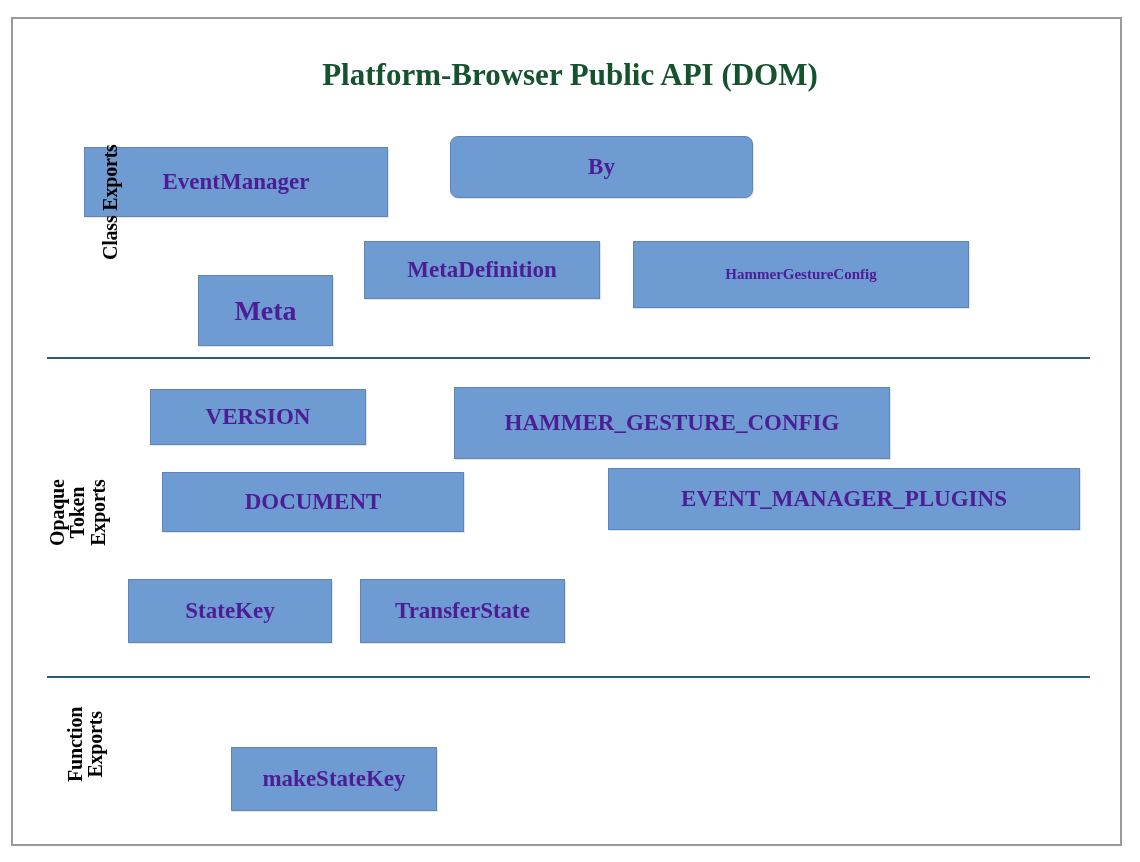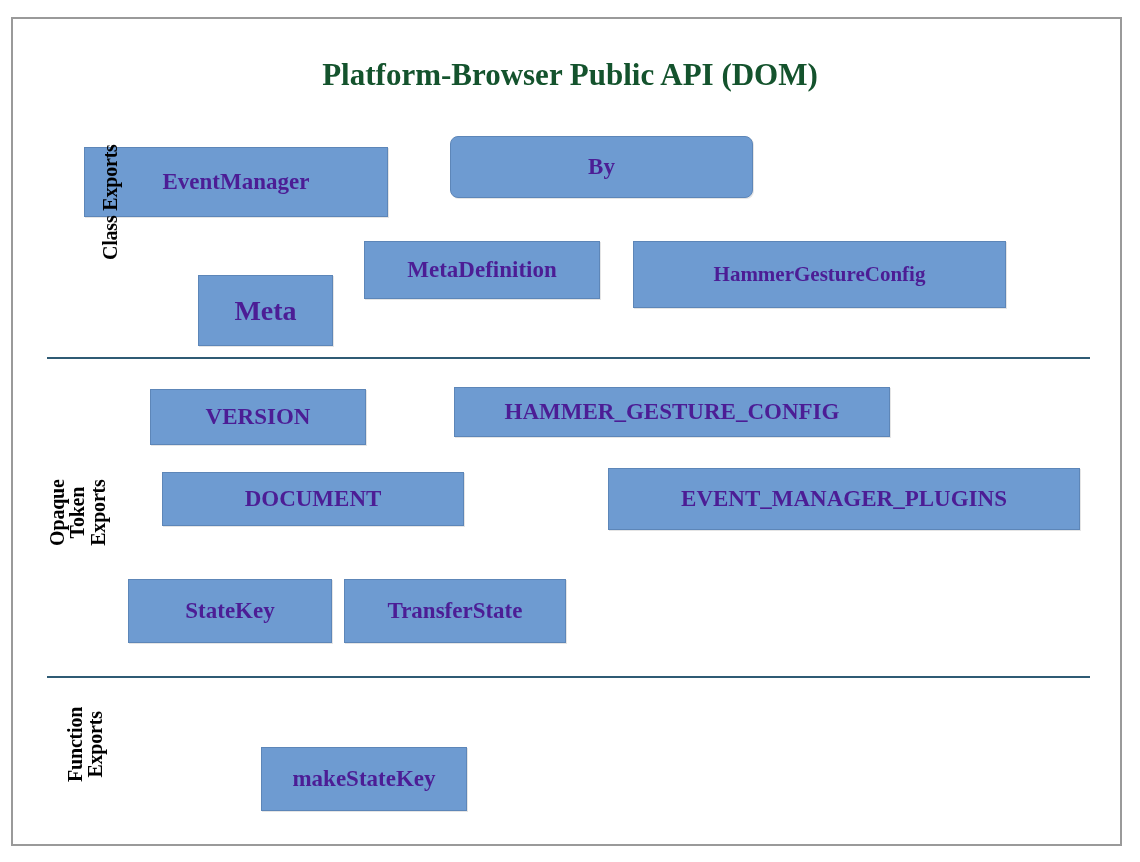--- a/index.html
+++ b/index.html
@@ -83,28 +83,28 @@
 <div id="canvas">
   <div id="frame"></div>
 
   <div id="title">Platform-Browser Public API (DOM)</div>
 
   <div id="nodes-layer">
       <div class="node" style="left: 84px; top: 147px; width: 304px; height: 70px; font-size: 23px; background: rgb(110, 155, 209); border-color: rgb(93, 134, 184);">EventManager</div>
       <div class="node" style="left: 450px; top: 136px; width: 303px; height: 62px; font-size: 23px; background: rgb(110, 155, 209); border-color: rgb(93, 134, 184); border-radius: 8px;">By</div>
       <div class="node" style="left: 198px; top: 275px; width: 135px; height: 71px; font-size: 28px; background: rgb(110, 155, 209); border-color: rgb(93, 134, 184);">Meta</div>
       <div class="node" style="left: 364px; top: 241px; width: 236px; height: 58px; font-size: 23px; background: rgb(110, 155, 209); border-color: rgb(93, 134, 184);">MetaDefinition</div>
-      <div class="node" style="left: 633px; top: 241px; width: 373px; height: 67px; font-size: 21px; background: rgb(110, 155, 209); border-color: rgb(93, 134, 184); font-family: Liberation Serif, serif;">HammerGestureConfig</div>
+      <div class="node" style="left: 633px; top: 241px; width: 336px; height: 67px; font-size: 15px; background: rgb(110, 155, 209); border-color: rgb(93, 134, 184); font-family: Liberation Serif, serif;">HammerGestureConfig</div>
       <div class="node" style="left: 150px; top: 389px; width: 216px; height: 56px; font-size: 23px; background: rgb(110, 155, 209); border-color: rgb(93, 134, 184);">VERSION</div>
-      <div class="node" style="left: 454px; top: 387px; width: 436px; height: 50px; font-size: 23px; background: rgb(110, 155, 209); border-color: rgb(93, 134, 184); font-family: Liberation Serif, serif;">HAMMER_GESTURE_CONFIG</div>
-      <div class="node" style="left: 162px; top: 472px; width: 302px; height: 54px; font-size: 23px; background: rgb(110, 155, 209); border-color: rgb(93, 134, 184);">DOCUMENT</div>
+      <div class="node" style="left: 454px; top: 387px; width: 436px; height: 72px; font-size: 23px; background: rgb(110, 155, 209); border-color: rgb(93, 134, 184); font-family: Liberation Serif, serif;">HAMMER_GESTURE_CONFIG</div>
+      <div class="node" style="left: 162px; top: 472px; width: 302px; height: 60px; font-size: 23px; background: rgb(110, 155, 209); border-color: rgb(93, 134, 184);">DOCUMENT</div>
       <div class="node" style="left: 608px; top: 468px; width: 472px; height: 62px; font-size: 23px; background: rgb(110, 155, 209); border-color: rgb(93, 134, 184);">EVENT_MANAGER_PLUGINS</div>
       <div class="node" style="left: 128px; top: 579px; width: 204px; height: 64px; font-size: 23px; background: rgb(110, 155, 209); border-color: rgb(93, 134, 184);">StateKey</div>
-      <div class="node" style="left: 344px; top: 579px; width: 222px; height: 64px; font-size: 23px; background: rgb(110, 155, 209); border-color: rgb(93, 134, 184);">TransferState</div>
-      <div class="node" style="left: 231px; top: 747px; width: 206px; height: 64px; font-size: 23px; background: rgb(110, 155, 209); border-color: rgb(93, 134, 184); margin-left: 30px;">makeStateKey</div>
+      <div class="node" style="left: 360px; top: 579px; width: 205px; height: 64px; font-size: 23px; background: rgb(110, 155, 209); border-color: rgb(93, 134, 184);">TransferState</div>
+      <div class="node" style="left: 231px; top: 747px; width: 206px; height: 64px; font-size: 23px; background: rgb(110, 155, 209); border-color: rgb(93, 134, 184);">makeStateKey</div>
     </div>
   <div id="labels-layer">
       <div class="section-label" style="font-size: 20px; color: rgb(0, 0, 0); left: 51.8047px; top: 192.125px;">Class Exports</div>
       <div class="section-label" style="font-size: 20px; color: rgb(0, 0, 0); left: 44.4141px; top: 481.695px;">Opaque
 Token
 Exports</div>
       <div class="section-label" style="font-size: 20px; color: rgb(0, 0, 0); left: 47.6094px; top: 724.453px;">Function
 Exports</div>
     </div>
   <div id="dividers-layer">

